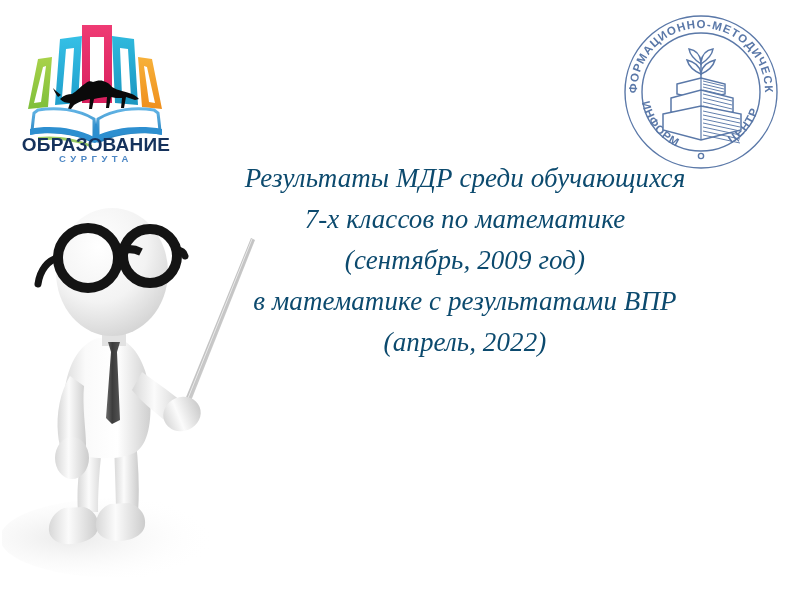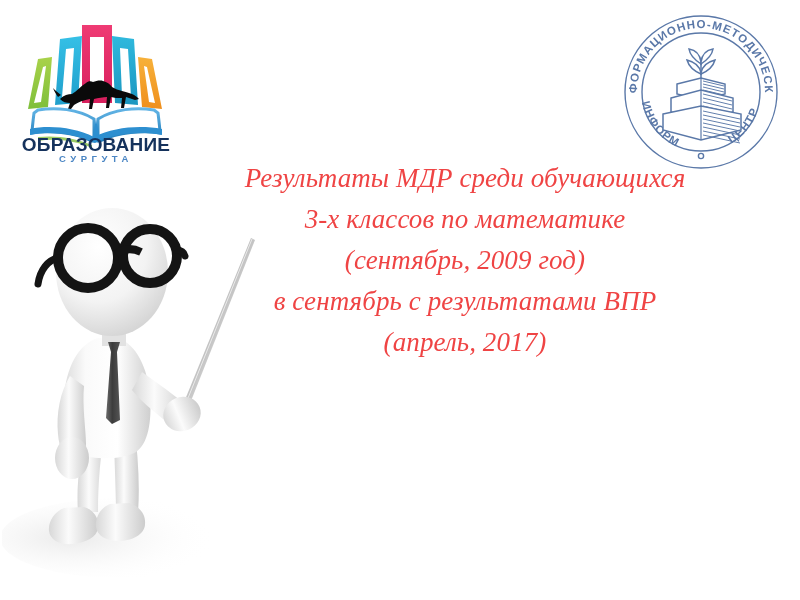--- a/index.html
+++ b/index.html
@@ -41,21 +41,21 @@
   }
   .logo-imc svg { display: block; width: 180px; height: 180px; }
 
   
   .title-block {
     position: absolute;
     left: 185px;
     top: 158px;
     width: 560px;
     text-align: center;
-    color: #ef4444;
+    color: #0c4a6e;
     font-family: "Liberation Serif", "DejaVu Serif", serif;
     font-style: italic;
     font-size: 27px;
     line-height: 41px;
     letter-spacing: 0.1px;
     white-space: nowrap;
   }
   .title-line { display: block; }
 
   
@@ -281,19 +281,19 @@
         <circle cx="148" cy="70" r="27" stroke-width="10"></circle>
         <path d="M114 68 C122 62 131 62 139 66" stroke-width="8"></path>
         <path d="M56 72 C46 74 38 84 36 98" stroke-width="7" stroke-linecap="round"></path>
         <path d="M174 64 C179 64 182 66 183 70" stroke-width="7" stroke-linecap="round"></path>
       </g>
     </svg>
   </div>
 
   <div class="title-block">
     <span class="title-line">Результаты МДР среди обучающихся</span>
-    <span class="title-line">3-х классов по математике</span>
+    <span class="title-line">7-х классов по математике</span>
     <span class="title-line">(сентябрь, 2009 год)</span>
-    <span class="title-line">в сентябрь с результатами ВПР</span>
-    <span class="title-line">(апрель, 2017)</span>
+    <span class="title-line">в математике с результатами ВПР</span>
+    <span class="title-line">(апрель, 2022)</span>
   </div>
 
 </div>
 
 </body></html>

